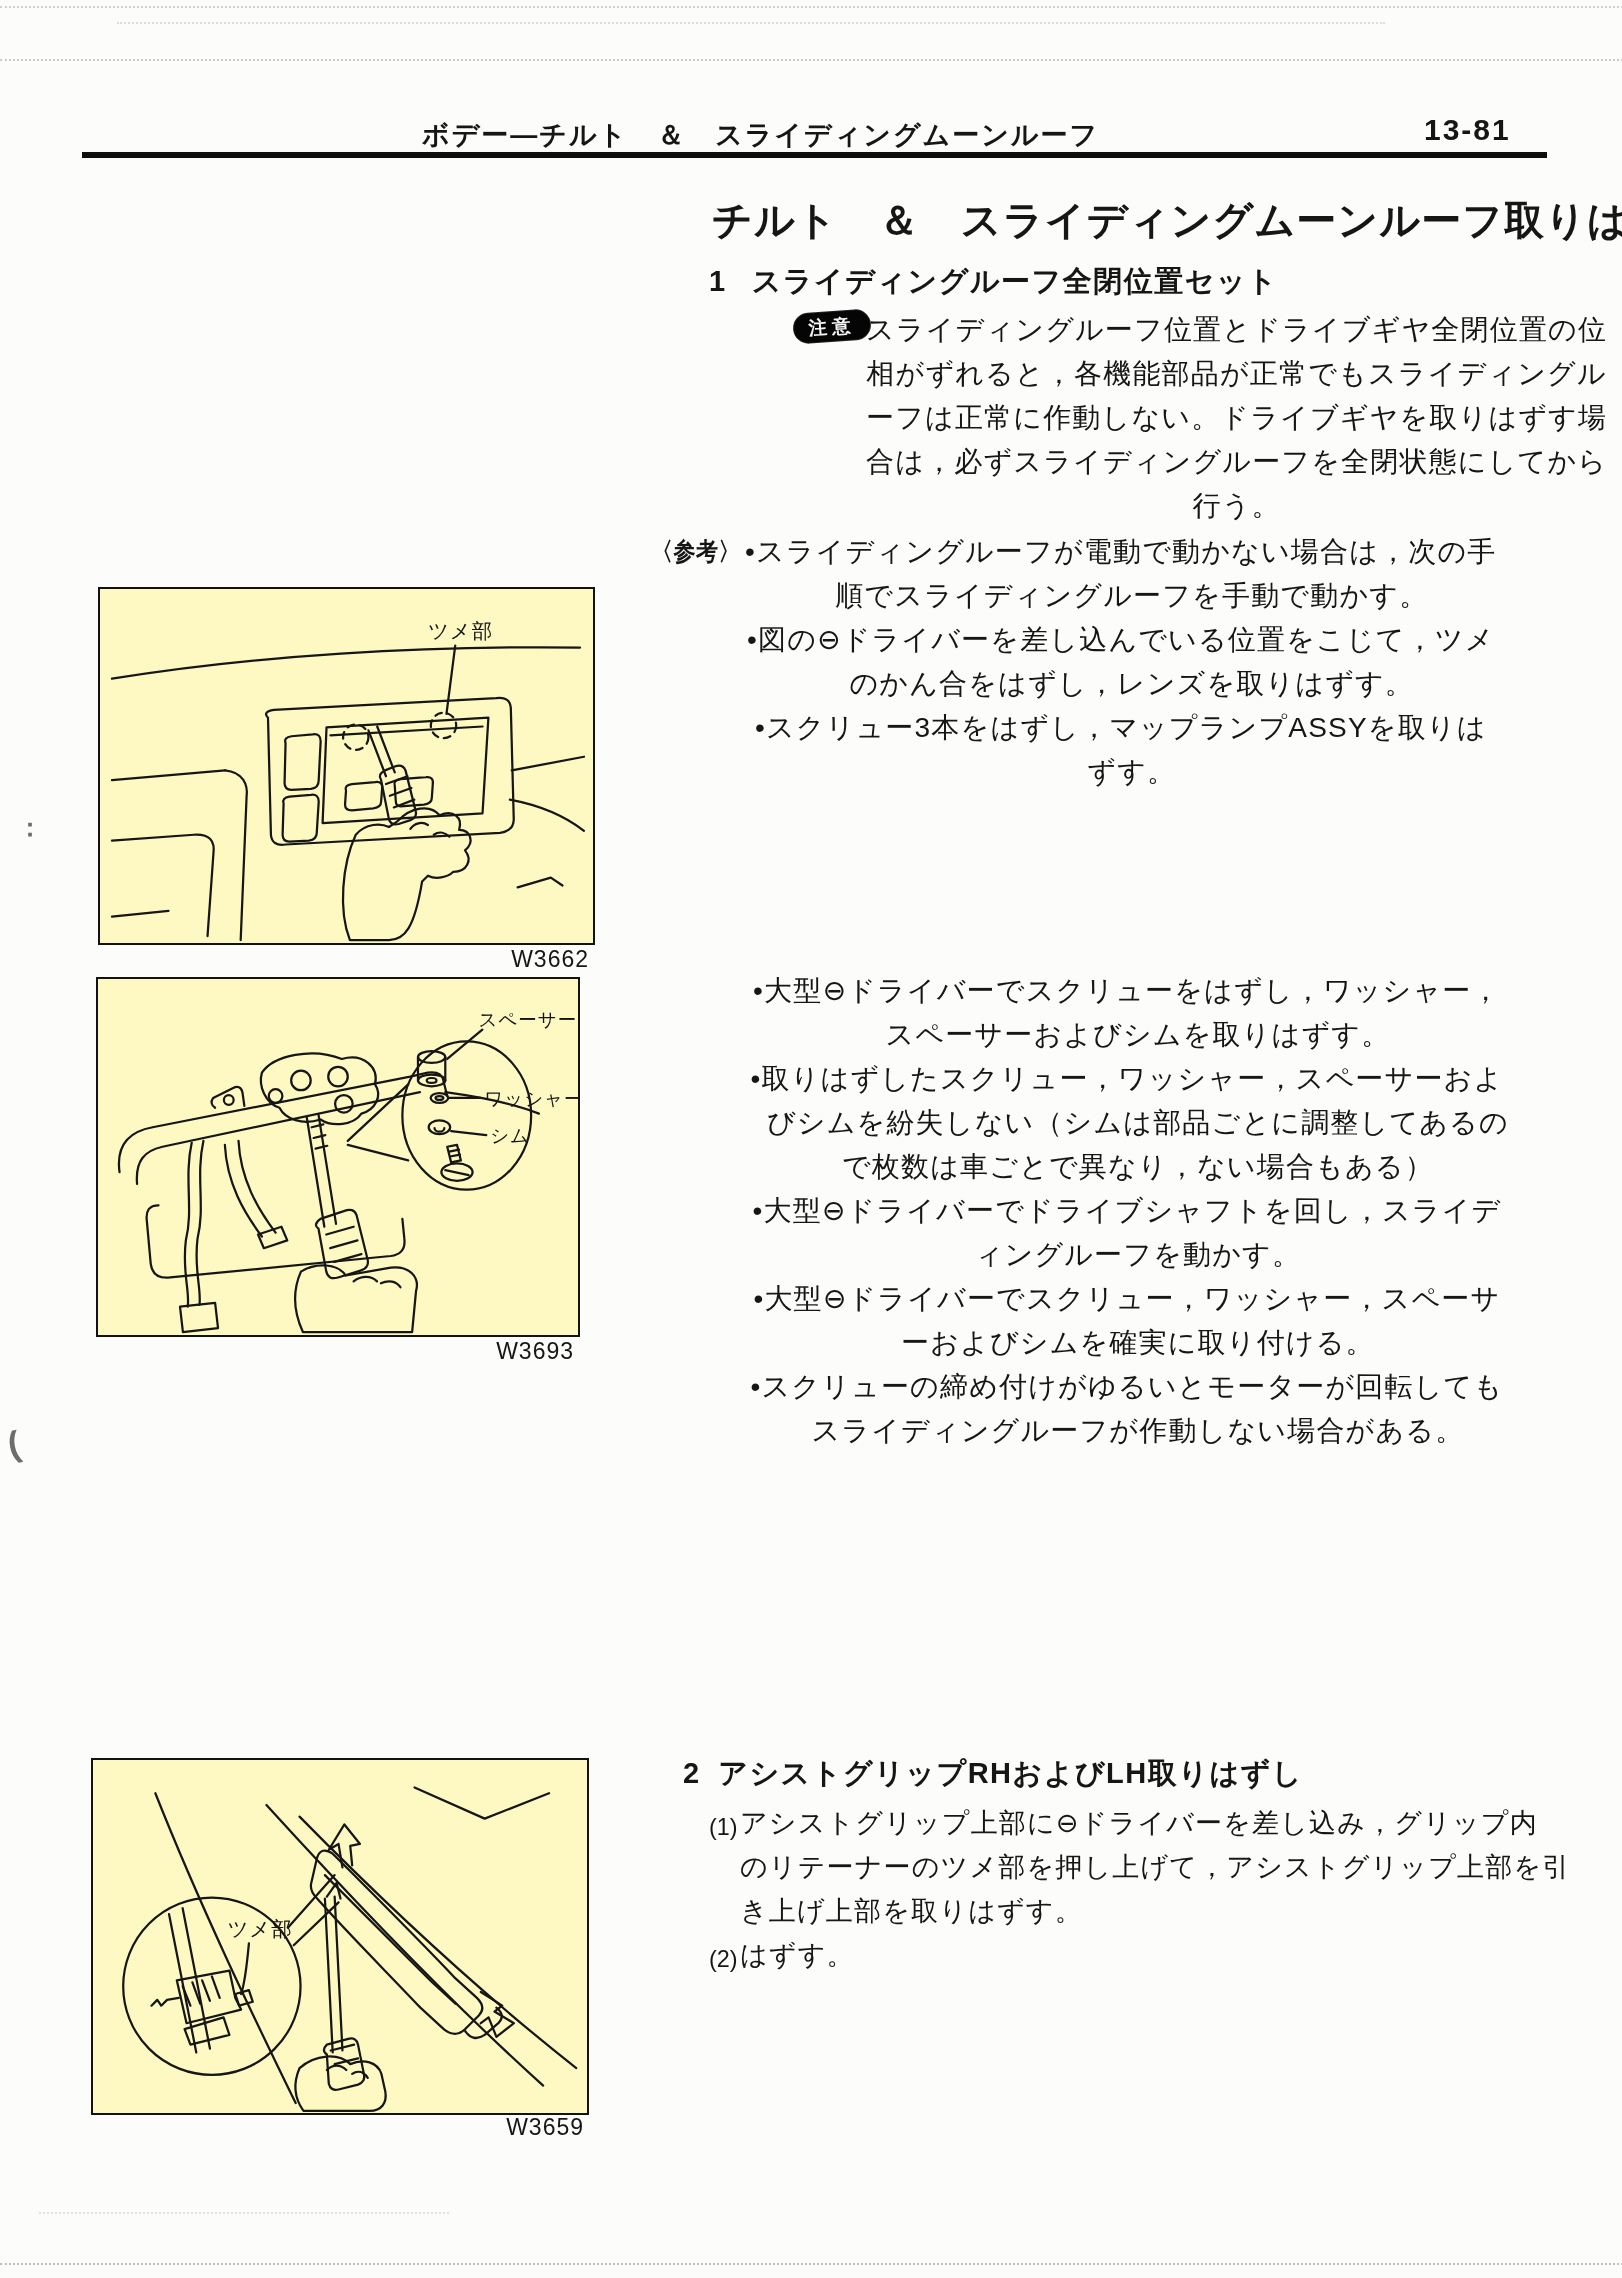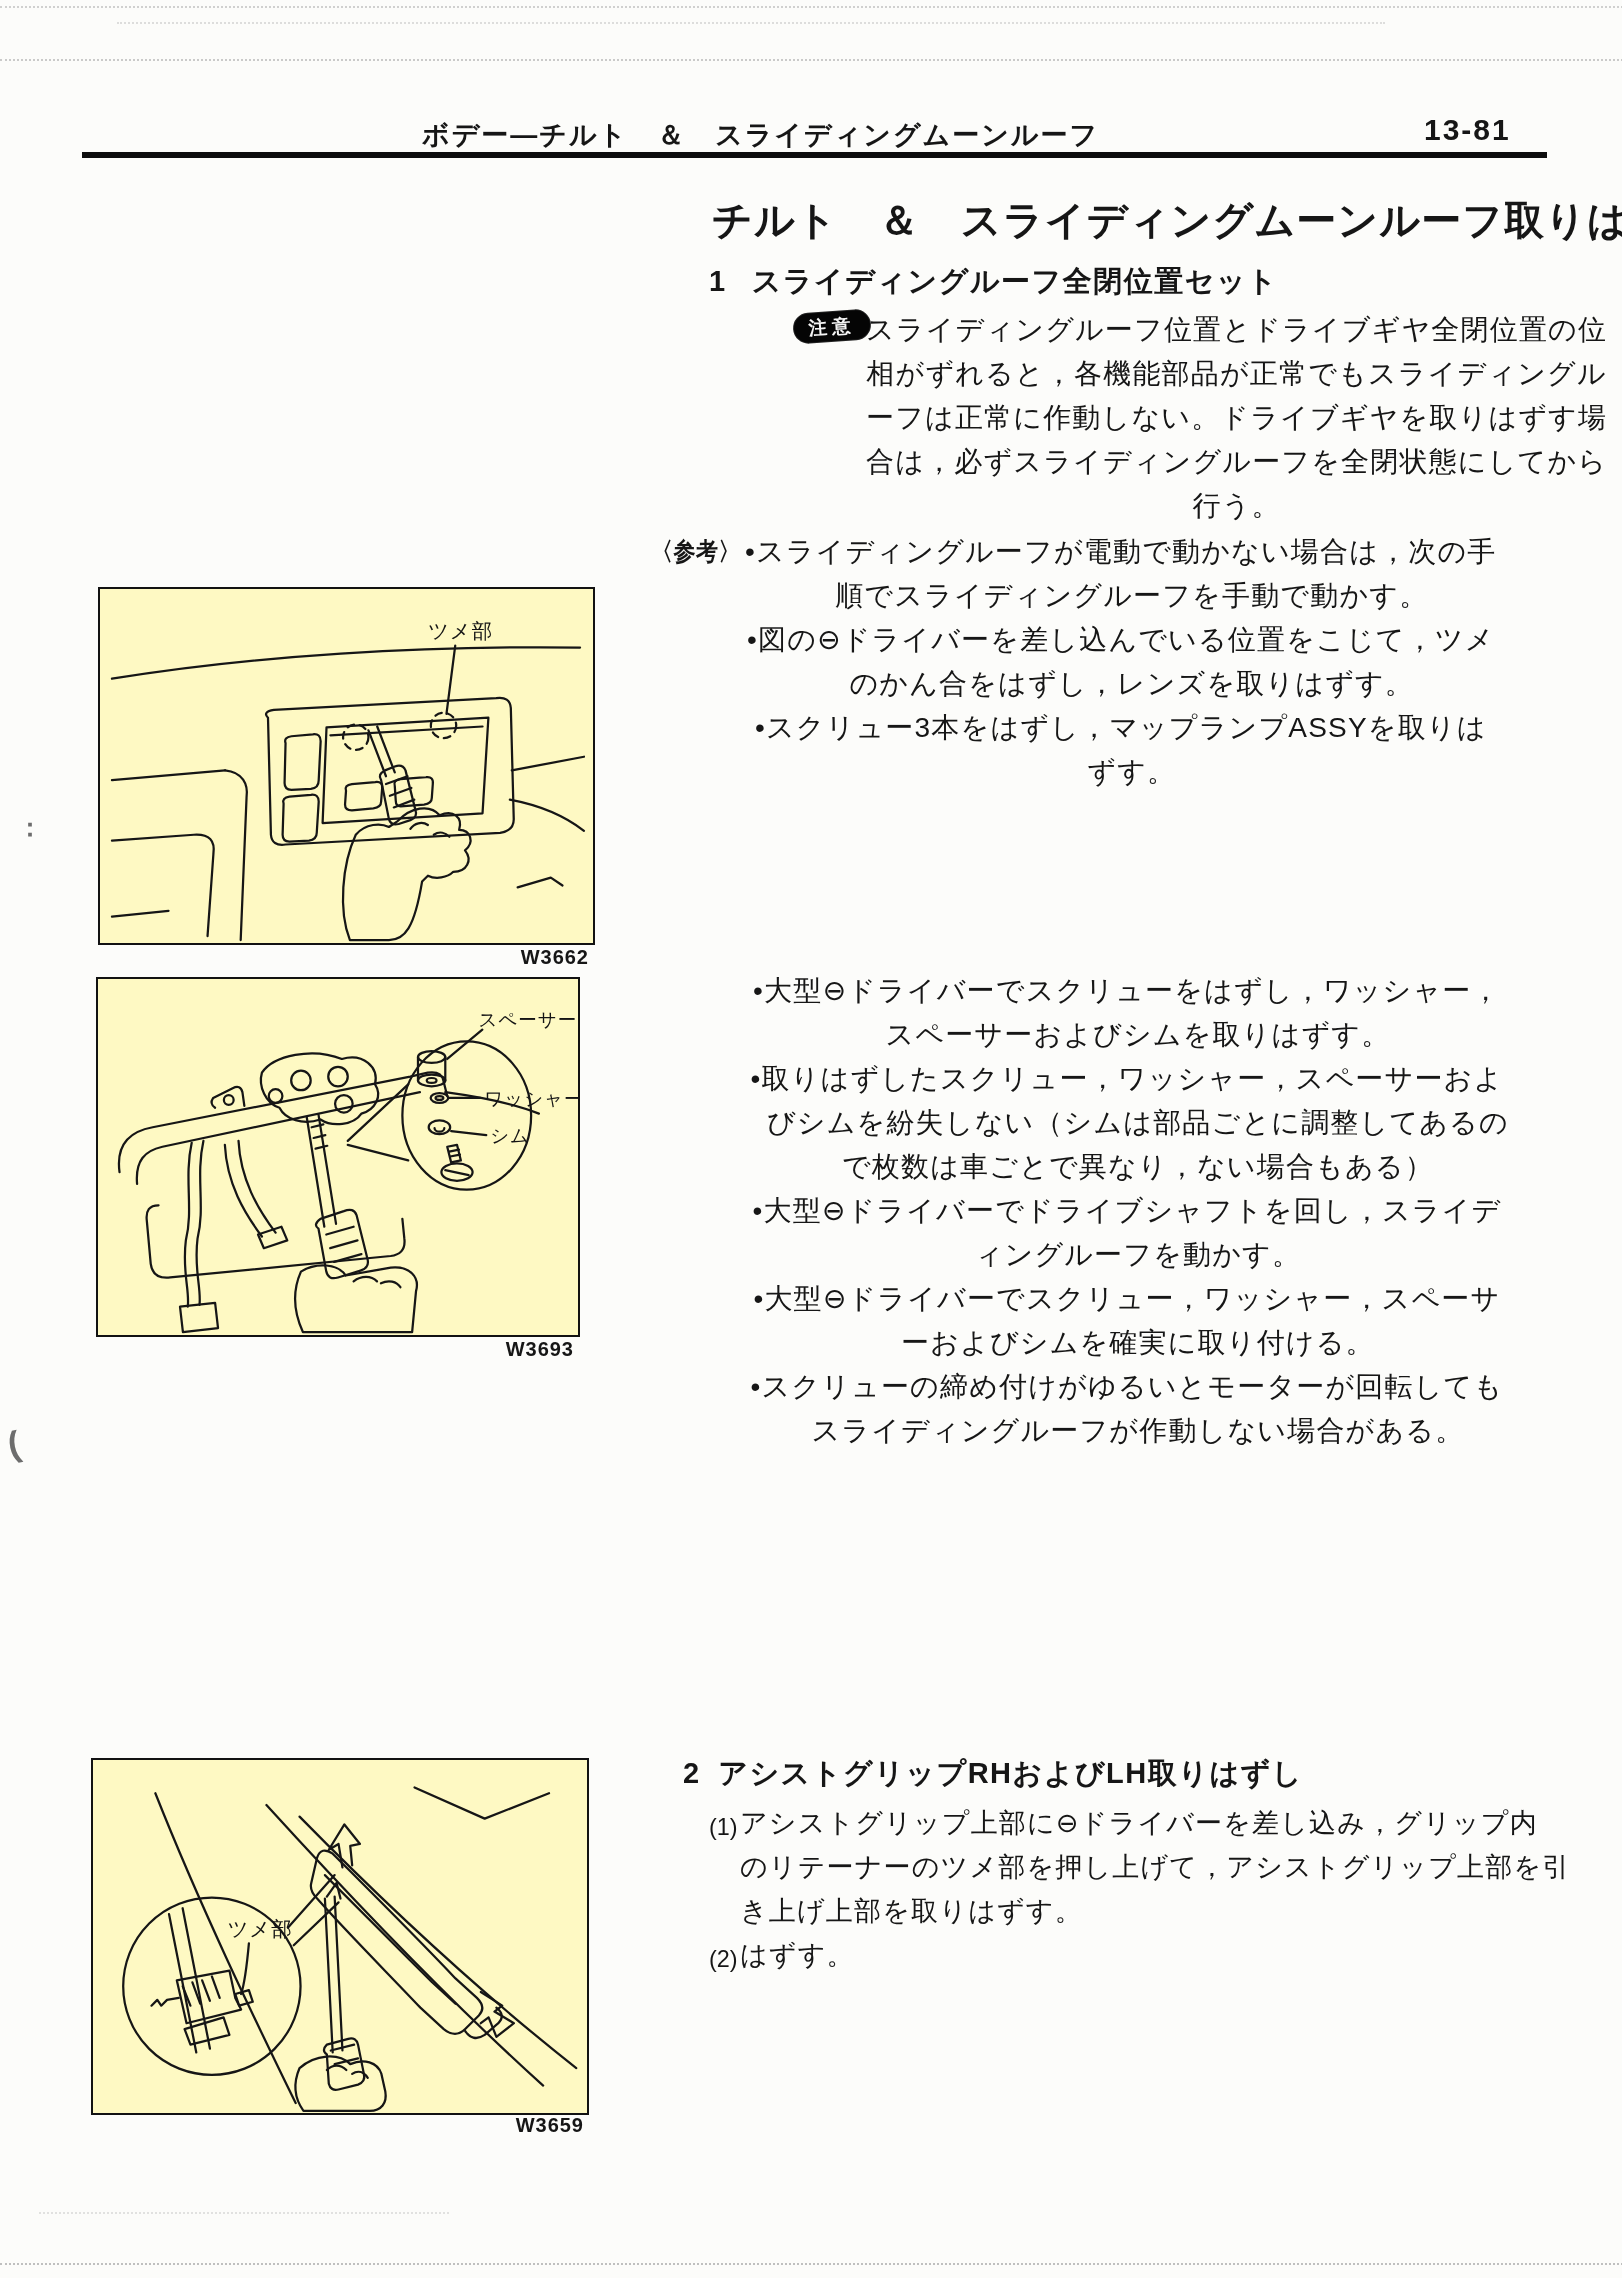--- a/index.html
+++ b/index.html
@@ -19,21 +19,21 @@
   .sec-head .sec-no{display:inline-block; margin-right:25px;}
   .badge{
     position:absolute; left:794px; top:312px; width:76px; height:29px;
     background:#050505; border-radius:15.6px; color:#f5f5f5; font-size:18.5px;
     font-weight:bold; text-align:center; line-height:29px; letter-spacing:4.9px;
     transform:rotate(-4deg); box-shadow:0 0 0 1px #222;
   }
   .ref-label{position:absolute; left:651px; top:535px; font-size:25px; font-weight:bold; letter-spacing:0.5px; transform:scaleX(.88); transform-origin:left top; white-space:nowrap;}
   .fig{position:absolute; border:2.9px solid #121212; background:#fef9c3;}
   .fig svg{position:absolute; left:0; top:0;}
-  .fig-code{position:absolute; font-size:20px; font-weight:bold; letter-spacing:1px; text-align:right;}
+  .fig-code{position:absolute; font-size:23px; font-weight:normal; letter-spacing:1px; text-align:right;}
   .steps{position:absolute; left:711px; top:1801px; font-size:27px; line-height:44px; letter-spacing:1.2px;}
   .step{position:relative; padding-left:29px;}
   .step-no{position:absolute; left:-2px; top:3.9px; font-size:23.4px; letter-spacing:0;}
   .noise{position:absolute; border-top:2.9px dotted #8f8f8f; opacity:.55;}
   .noise2{position:absolute; border-top:2px dotted #a5a5a5; opacity:.5;}
   .artifact{position:absolute; color:#6d6d6d; font-weight:bold;}
   svg .cap{font-family:"Liberation Sans","DejaVu Sans",sans-serif; font-size:21px; fill:#141414; letter-spacing:1px;}
   svg .cap2{font-family:"Liberation Sans","DejaVu Sans",sans-serif; font-size:19px; fill:#141414; letter-spacing:1px;}
 </style>
 </head>

